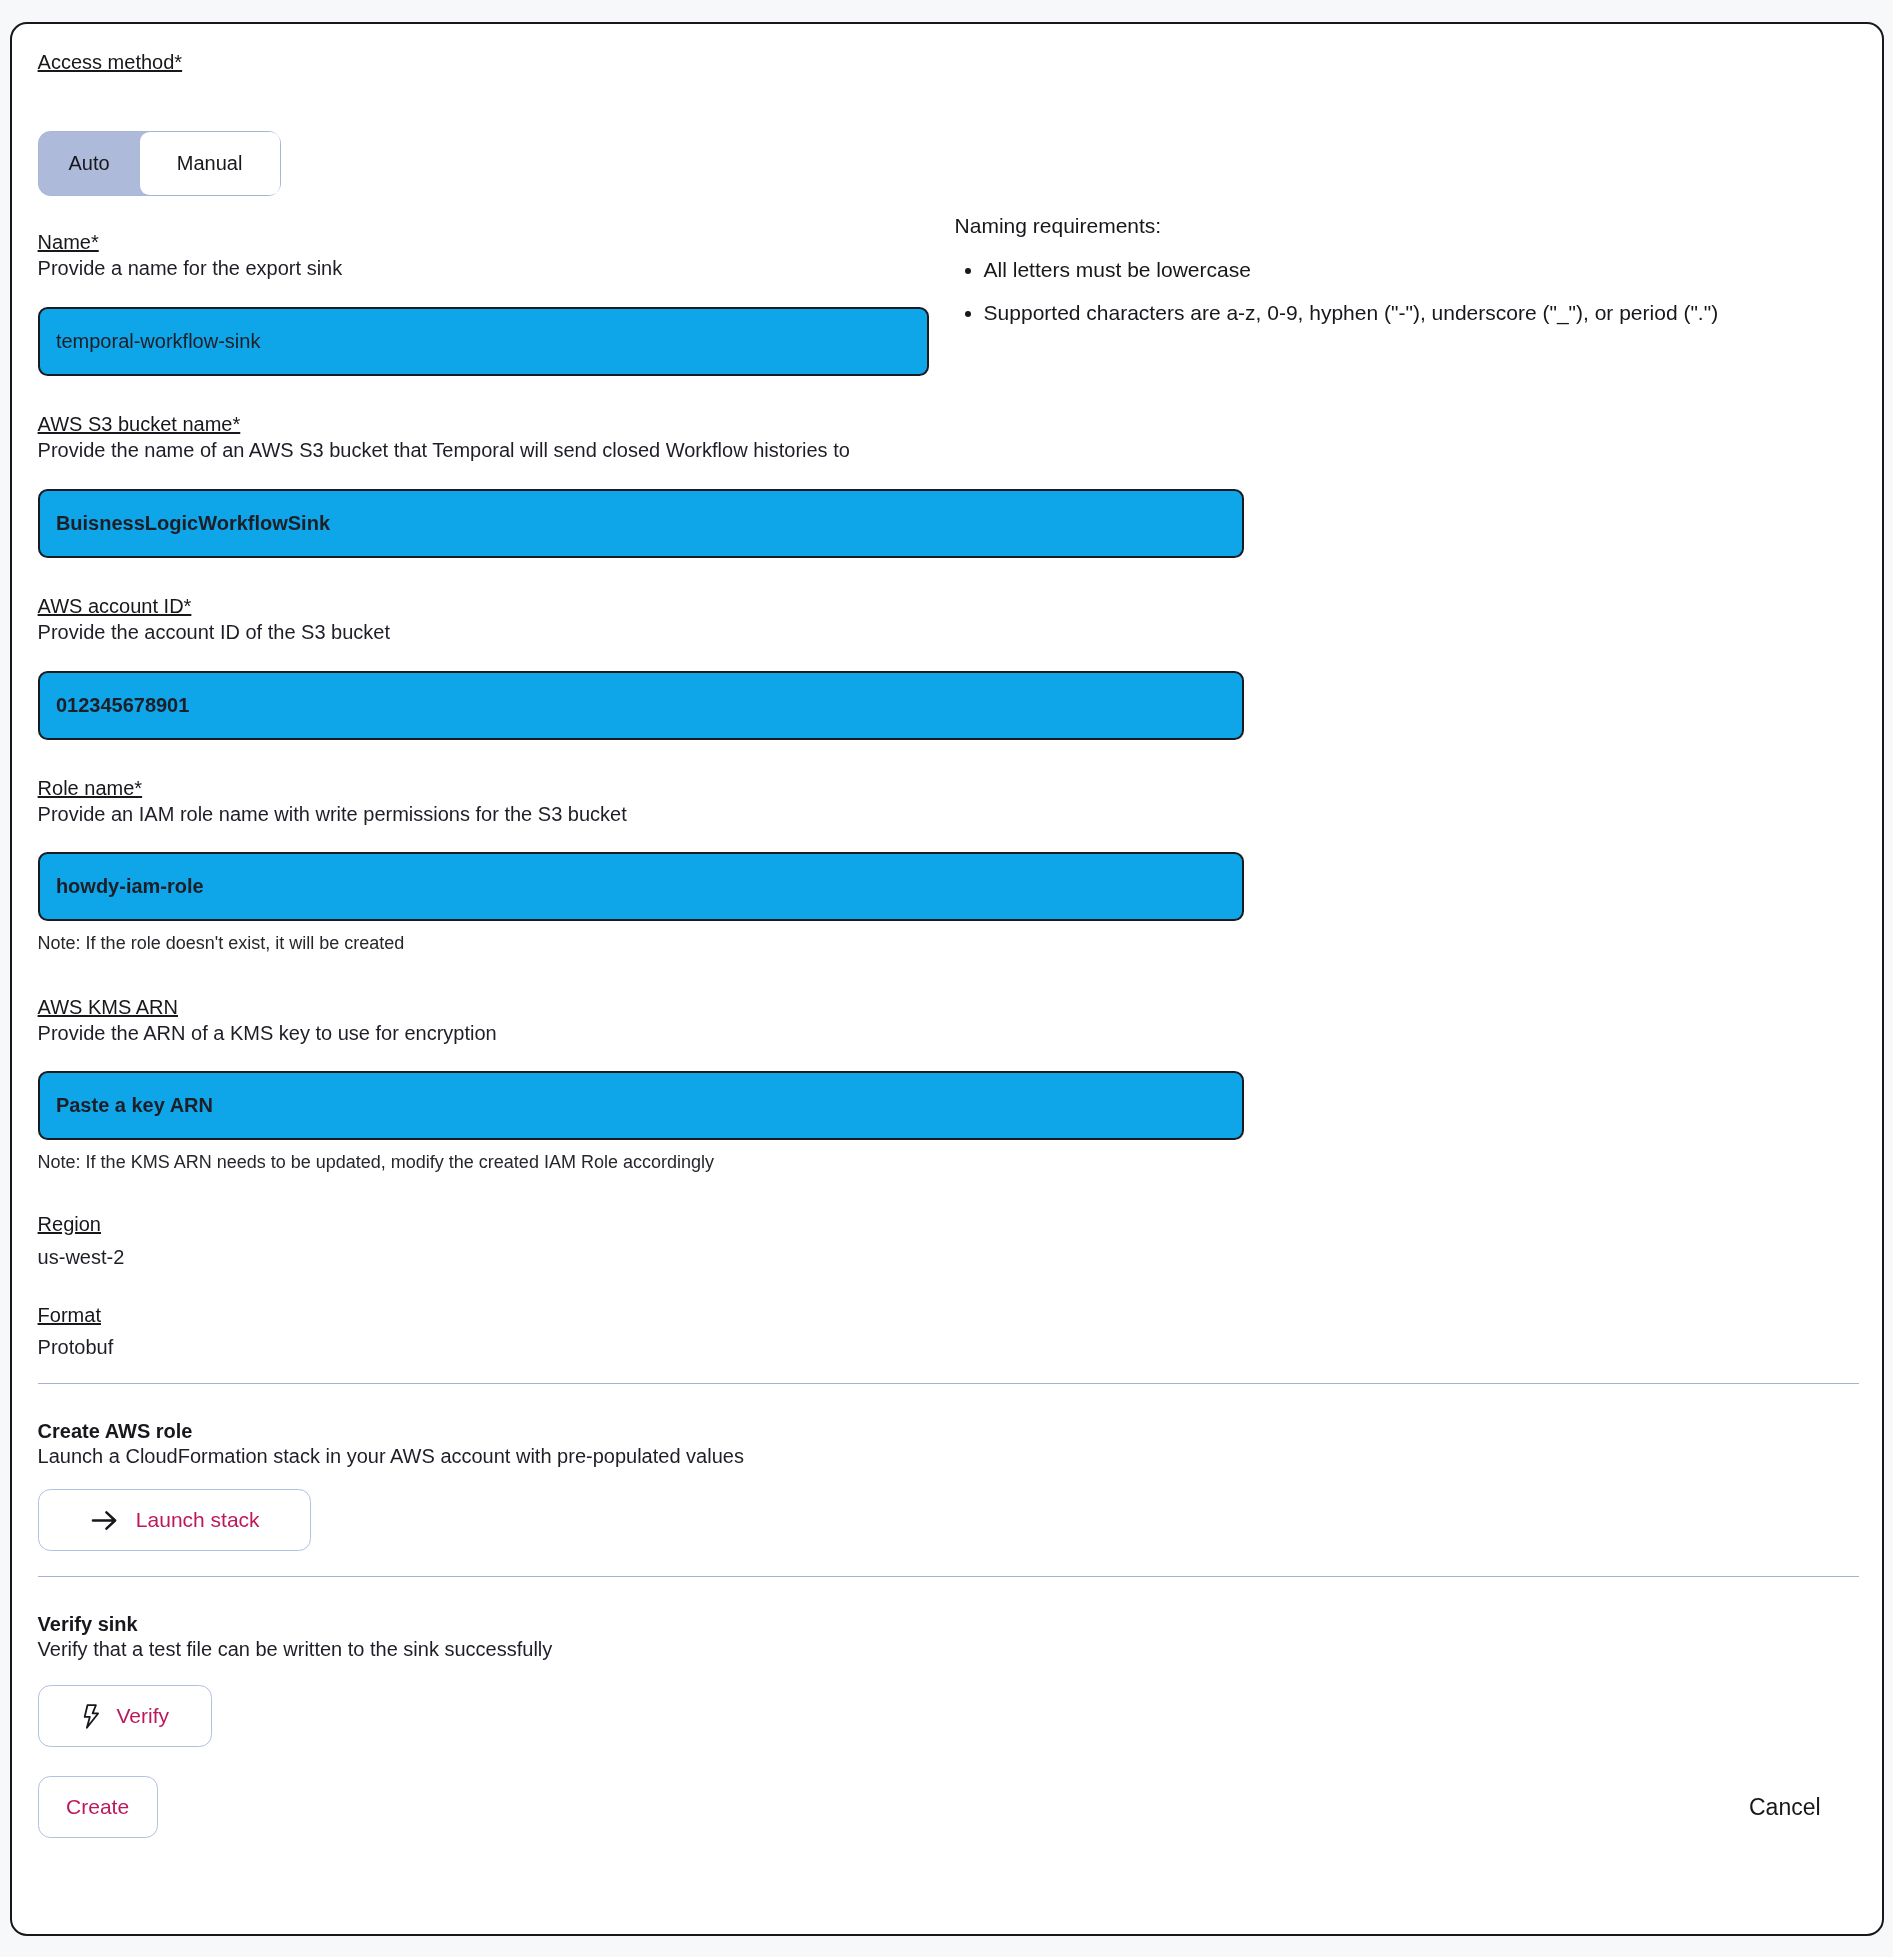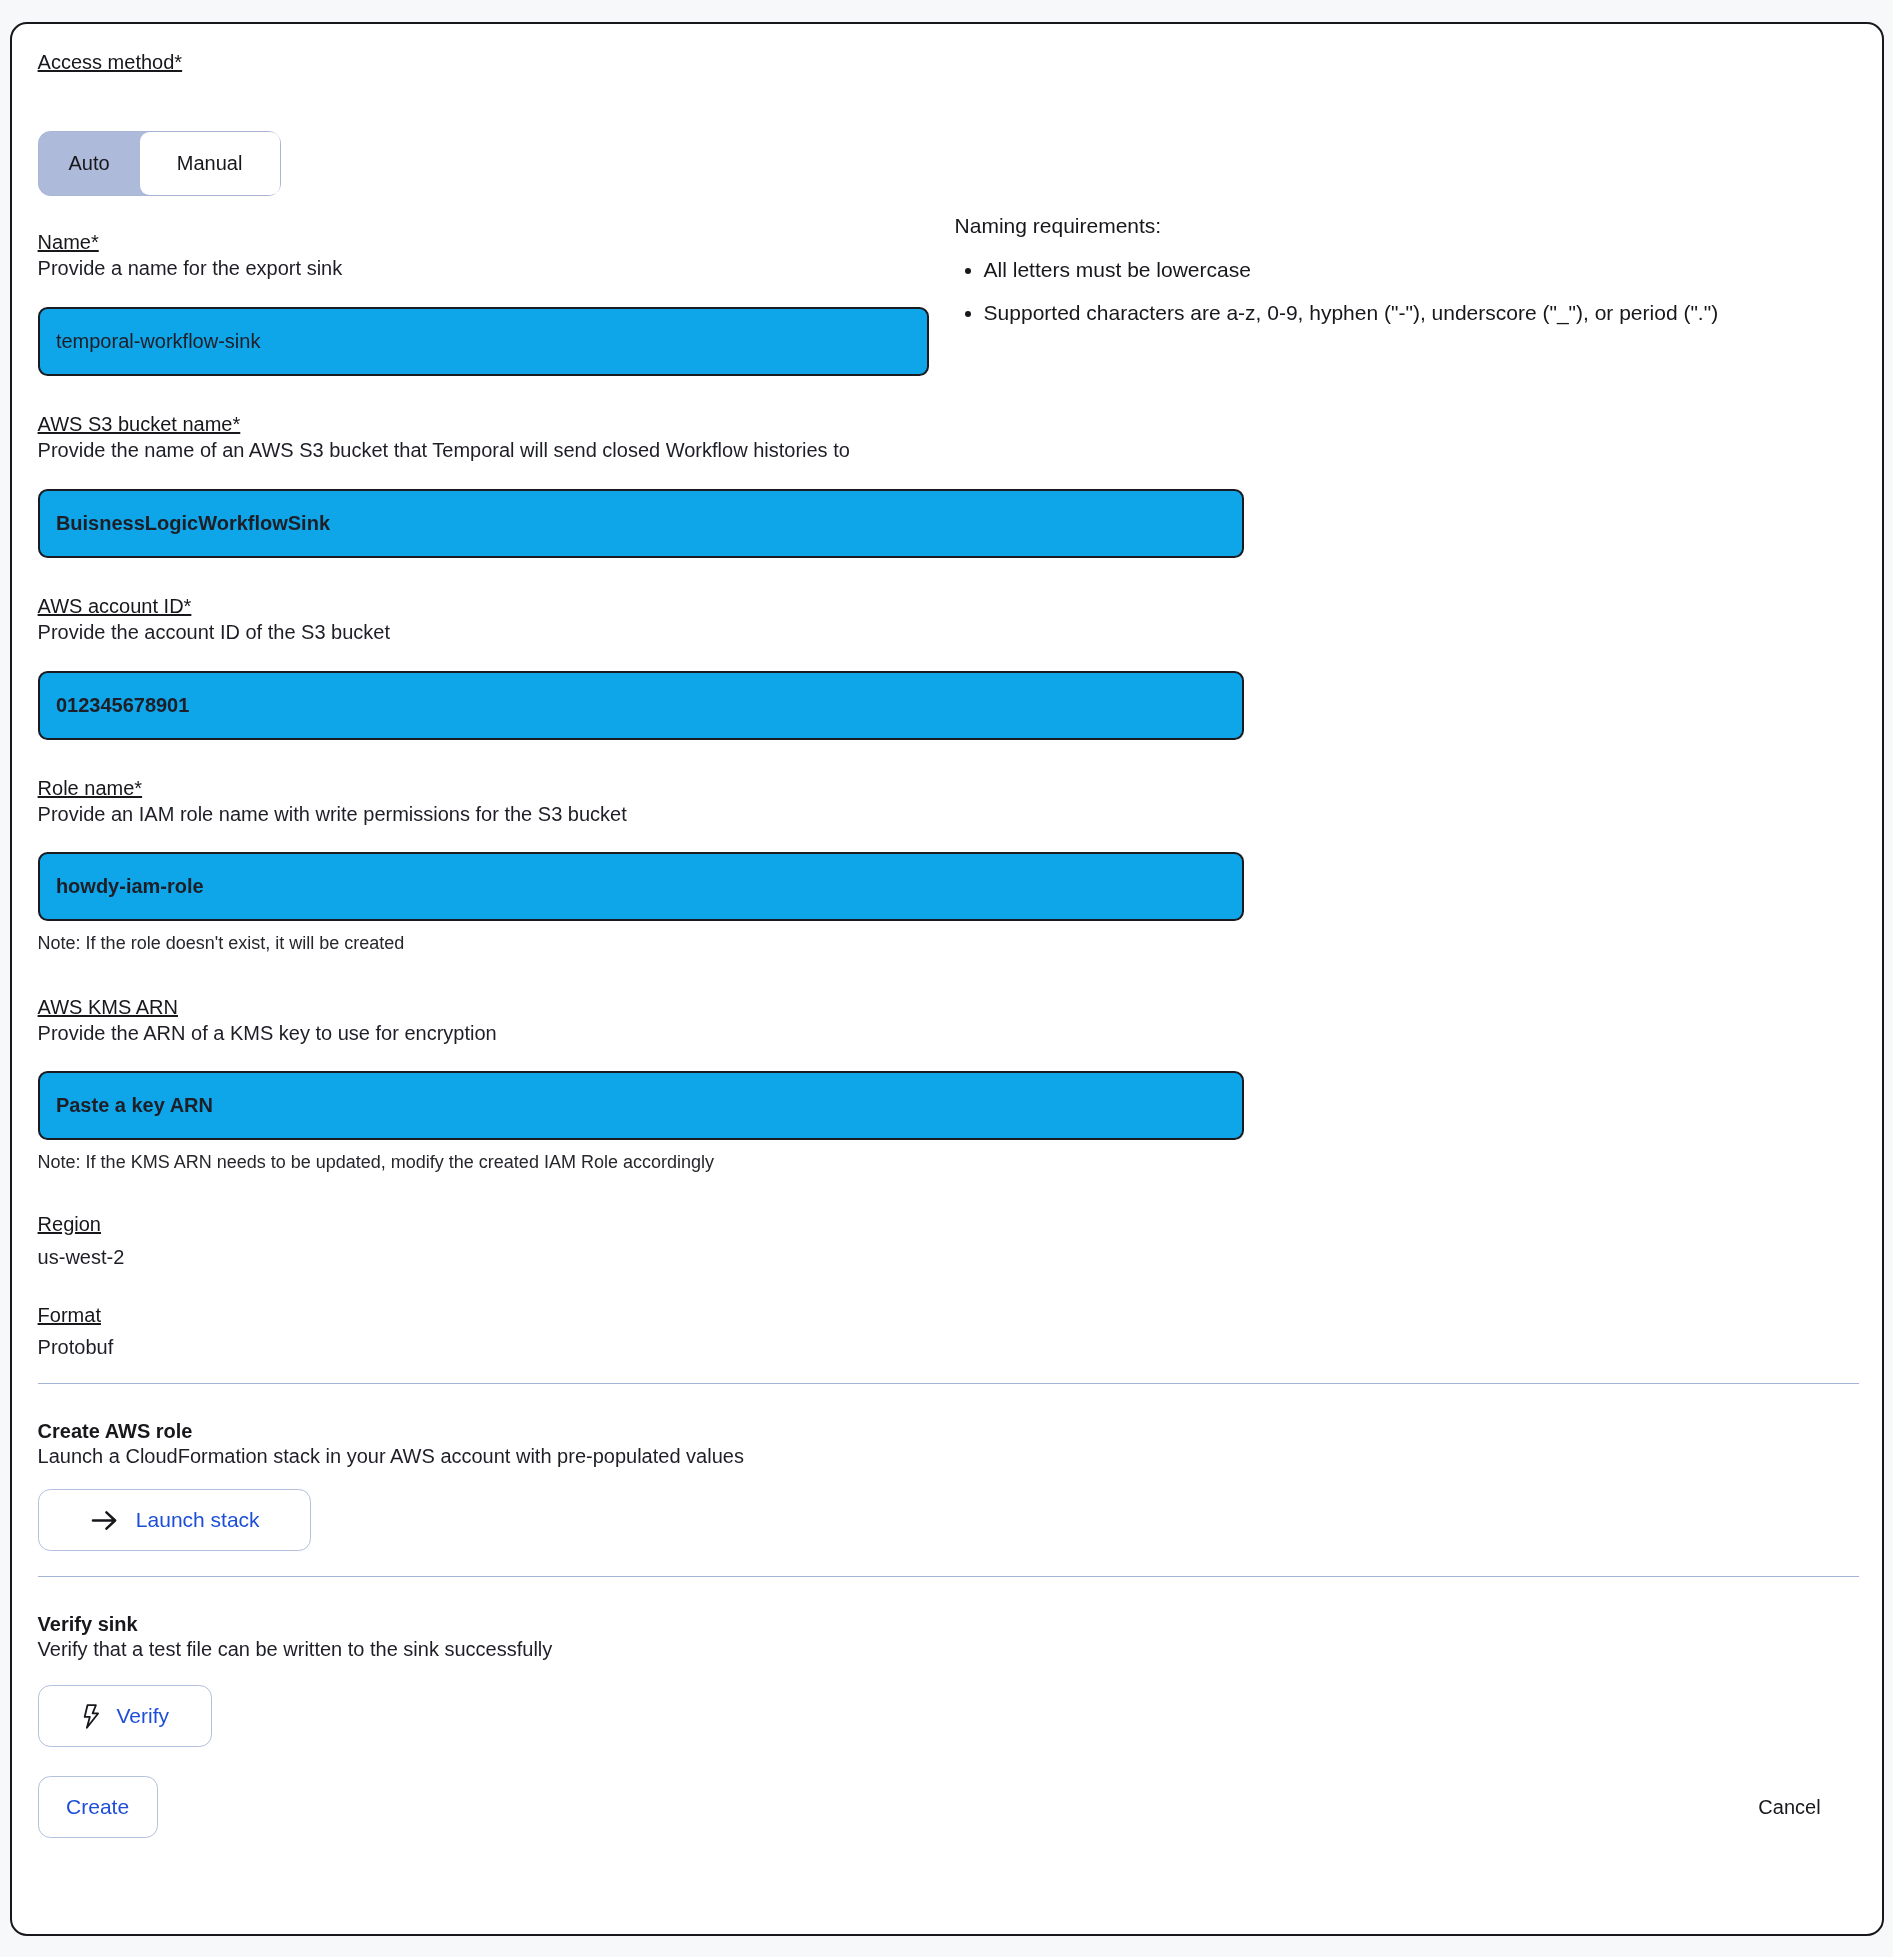--- a/index.html
+++ b/index.html
@@ -133,38 +133,38 @@
     display: inline-flex;
     align-items: center;
     justify-content: center;
     box-sizing: border-box;
     height: 62px;
     background: #ffffff;
     border: 1.9px solid #b3c0de;
     border-radius: 12.4px;
     font-family: inherit;
     font-size: 21px;
-    color: #1d4ed8;
+    color: #be185d;
     cursor: pointer;
     padding: 0;
   }
   .btn-launch { margin-top: 20px; width: 273px; gap: 16.3px; }
   .btn-verify { margin-top: 23px; width: 174px; gap: 14.3px; }
   .btn-create { width: 120px; }
   .btn .icon { display: inline-flex; align-items: center; }
   
   .footer {
     margin-top: 29px;
     display: flex;
     align-items: center;
     justify-content: space-between;
     padding-right: 38px;
   }
   .cancel-link {
-    font-size: 20px;
+    font-size: 23px;
     color: #17171c;
     cursor: pointer;
     user-select: none;
   }
 </style>
 </head>
 <body>
 
 <div class="card">
 

